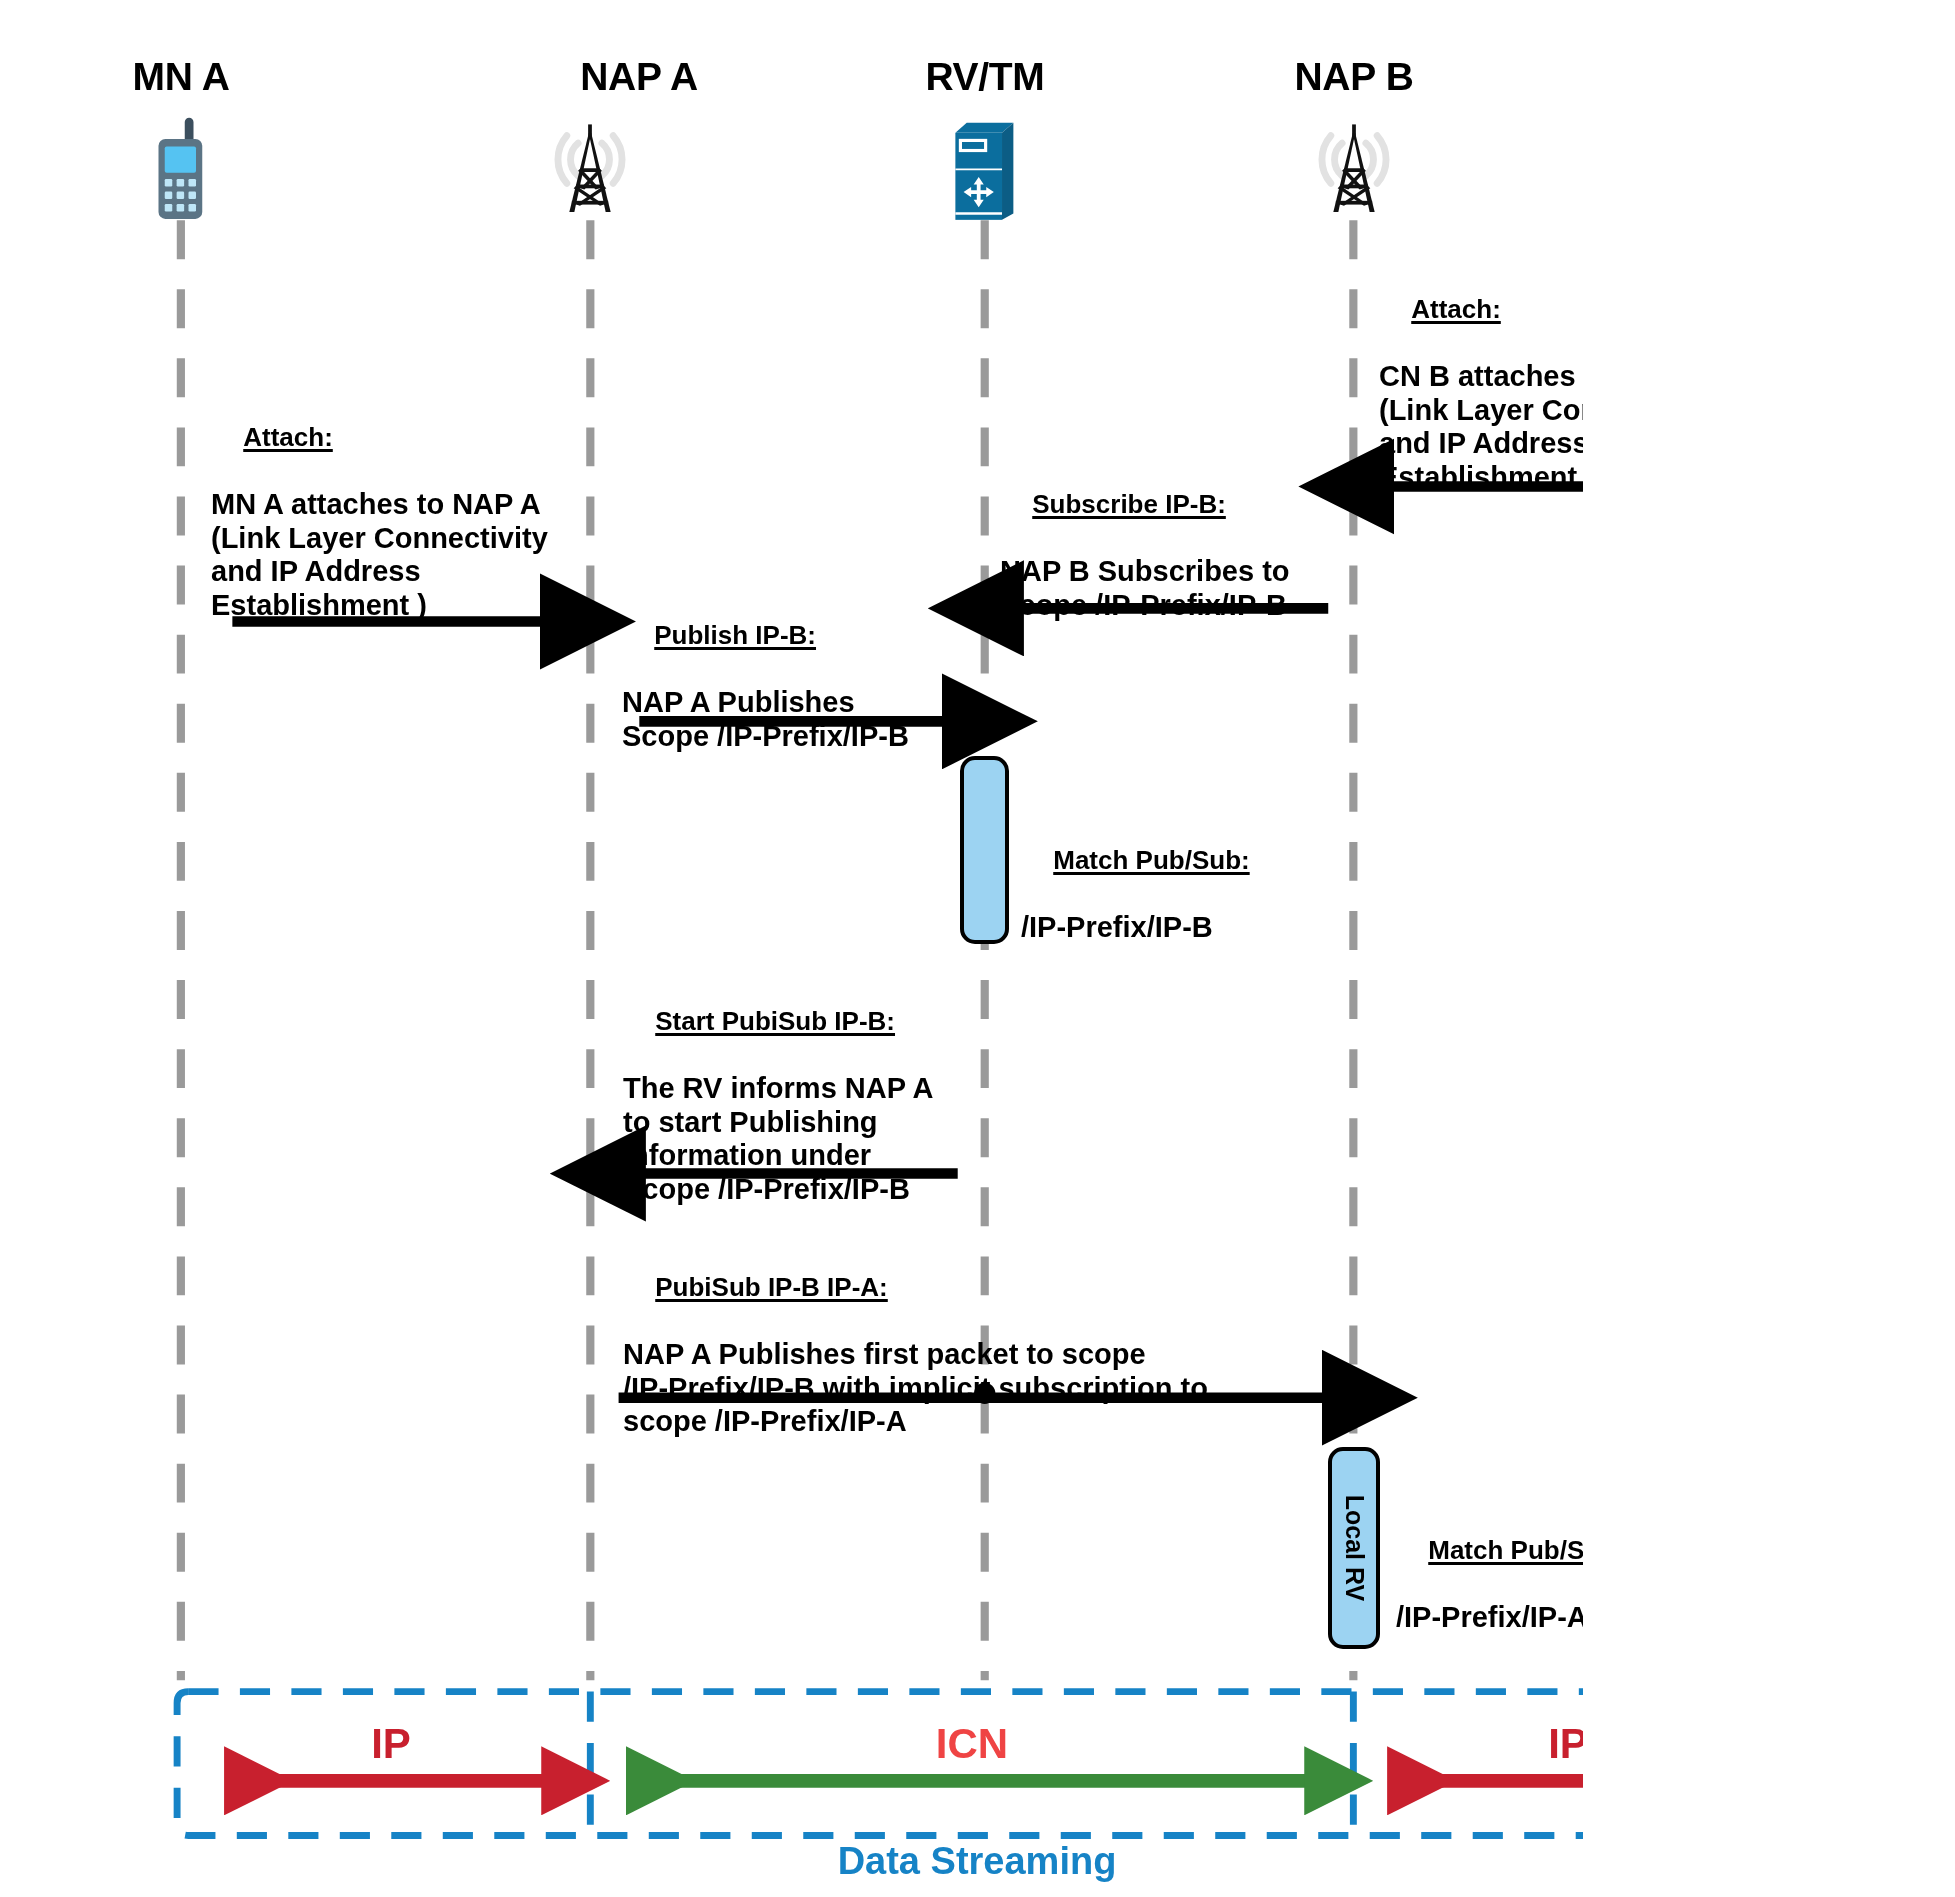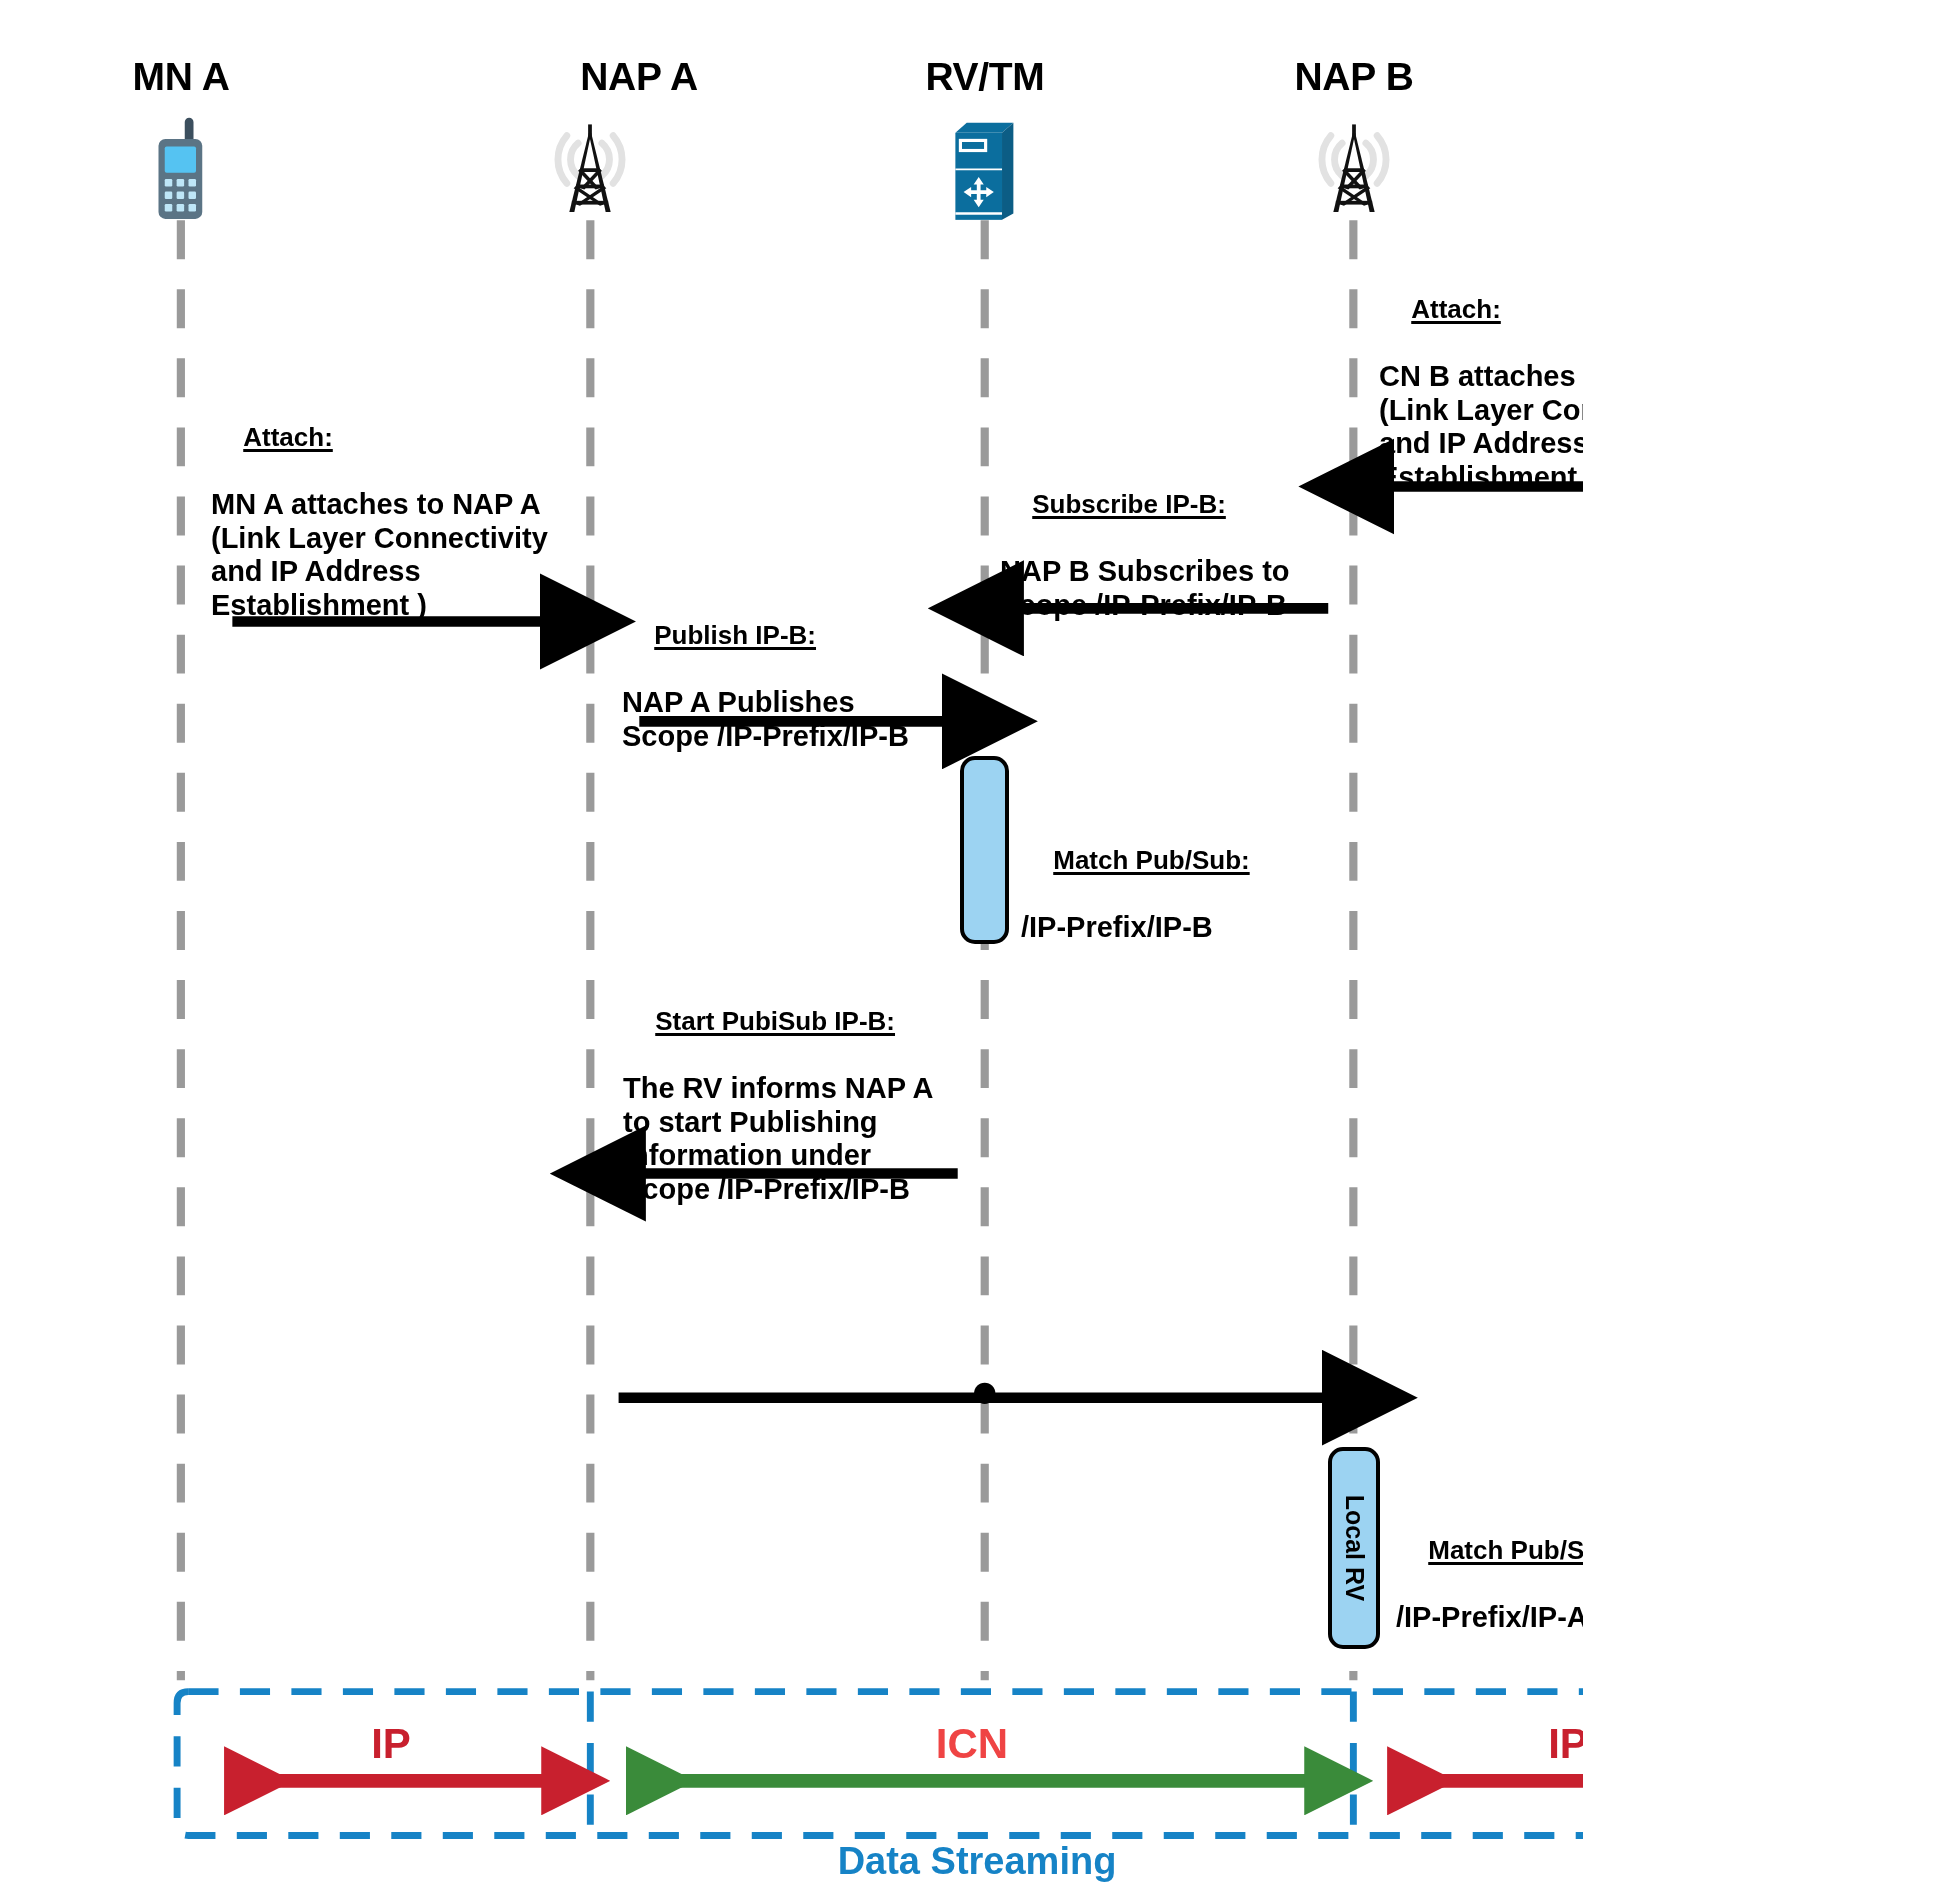--- a/index.html
+++ b/index.html
@@ -303,20 +303,26 @@
   </div>
 
   <div class="msg" style="left:623px; top:970px;">
     <span class="title">Start PubiSub IP-B:</span>
     <span class="body">The RV informs NAP A
 to start Publishing
 information under
 Scope /IP-Prefix/IP-B</span>
   </div>
 
+  <div class="msg" style="left:623px; top:1236px;">
+    <span class="title">PubiSub IP-B IP-A:</span>
+    <span class="body">NAP A Publishes first packet to scope
+/IP-Prefix/IP-B with implicit subscription to
+scope /IP-Prefix/IP-A</span>
+  </div>
 
   <div class="msg" style="left:1396px; top:1499px;">
     <span class="title">Match Pub/Sub:</span>
     <span class="body">/IP-Prefix/IP-A</span>
   </div>
 
   <div class="band-label ip" style="left:391px; top:1720px;">IP</div>
   <div class="band-label icn" style="left:972px; top:1720px;">ICN</div>
   <div class="band-label ip" style="left:1568px; top:1720px;">IP</div>
 

